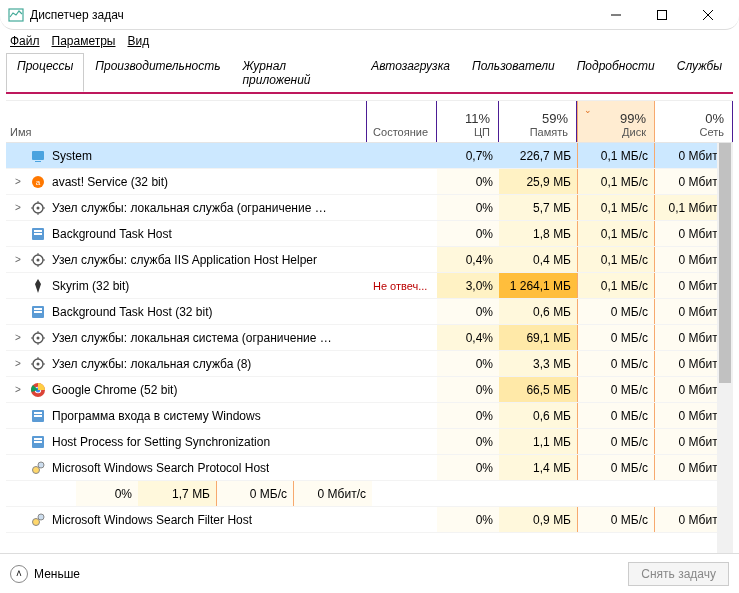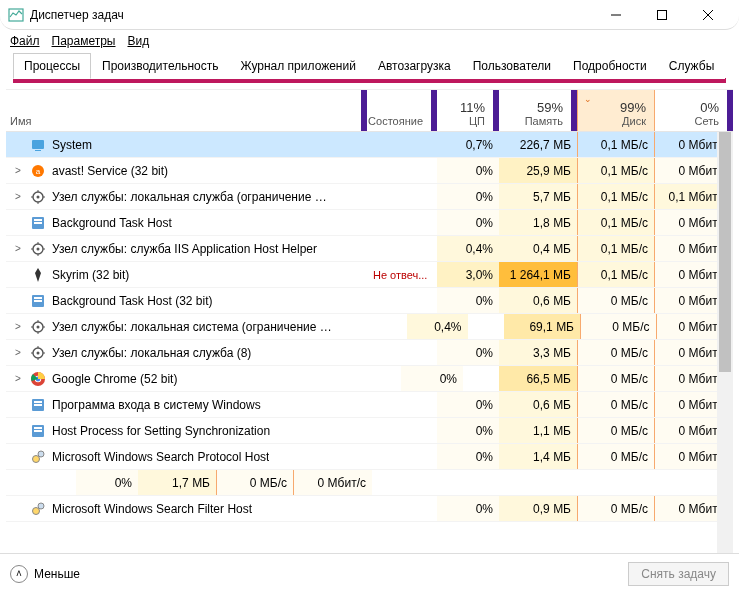--- a/index.html
+++ b/index.html
@@ -8,28 +8,28 @@
   .titlebar { display: flex; align-items: center; height: 30px; padding: 0 8px; border-bottom: 1px solid #ddd; border-radius: 14px; }
   .titlebar .icon { width: 16px; height: 16px; margin-right: 6px; display: inline-flex; }
   .titlebar .title { flex: 1; font-size: 12px; }
   .titlebar .wincontrols { display: flex; gap: 0; }
   .winbtn { width: 46px; height: 30px; display: flex; align-items: center; justify-content: center; cursor: default; }
   .winbtn svg { width: 10px; height: 10px; }
   
   .menubar { display: flex; gap: 12px; padding: 4px 10px; font-size: 12px; }
   .menubar span { text-decoration: underline; cursor: default; }
   
-  .tabs { display: flex; border-bottom: 5px solid #be185d; margin: 0 13px; }
+  .tabs { display: flex; border-bottom: 3px solid #be185d; margin: 0 6px; font-style: italic; }
   .tab { padding: 5px 10px; font-size: 12px; cursor: default; border: 1px solid transparent; border-bottom: none; position: relative; top: 1px; background: #fff; }
   .tab.active { border: 1px solid #ccc; border-bottom: 1px solid #fff; }
   
   .table-container { margin: 6px; height: 478px; overflow: hidden; position: relative; border-top: 1px solid #eee;}
   
   .thead { display: flex; height: 42px; border-bottom: 1px solid #e5e5e5; }
-  .th { display: flex; flex-direction: column; justify-content: flex-end; padding: 4px 8px 4px 4px; border-right: 6px solid #4c1d95; font-size: 11px; color: #555; }
+  .th { display: flex; flex-direction: column; justify-content: flex-end; padding: 4px 8px 4px 4px; border-right: 1px solid #4c1d95; font-size: 11px; color: #555; }
   .th.right { text-align: right; align-items: flex-end; }
   .th .pct { font-size: 13px; color: #333; }
   .th.sorted { background: #ffecd1; border-left: 1px solid #f7a96e; border-right: 1px solid #f7a96e; }
   .th.sorted .pct { color: #333; position: relative; text-align: center;}
   .sort-caret { position: absolute; left: 6px; top: 4px; font-size: 9px; color: #e07020;}
   
   .col-name { flex: 1; justify-content: flex-end;}
   .col-status { width: 70px; }
   .col-cpu { width: 62px; }
   .col-mem { width: 78px; }
@@ -50,21 +50,21 @@
   .cell.status { width: 70px; color: #b00; font-size: 11px;}
   .cell.cpu  { width: 62px; }
   .cell.mem  { width: 78px; }
   .cell.disk { width: 78px; border-left: 1px solid #f7a96e; border-right: 1px solid #f7a96e; }
   .cell.net  { width: 78px; }
   
   
   .h0 { background: #fffcf2; }
   .h1 { background: #fff8dc; }
   .h2 { background: #fff2c4; }
-  .h3 { background: #ffe9a8; margin-left: 36px; }
+  .h3 { background: #ffe9a8; }
   .h4 { background: #ffd978; }
   .h5 { background: #ffbe3c; }
   .net0 { background: #fffcf2; }
   
   .footer { position: absolute; bottom: 0; left: 0; right: 0; display: flex; align-items: center; justify-content: space-between; padding: 6px 10px; border-top: 1px solid #ddd; background: #fff; height: 40px;}
   .fewer { display: flex; align-items: center; gap: 6px; cursor: default; font-size: 12px; }
   .fewer .circ { width: 18px; height: 18px; border: 1px solid #888; border-radius: 50%; display: flex; align-items: center; justify-content: center; font-size: 10px;}
   .endtask { padding: 4px 12px; border: 1px solid #ccc; background: #f5f5f5; color: #888; font-size: 12px; }
   
   .scrolltrack { position:absolute; right:0; top:42px; bottom:0; width:16px; background:#f1f1f1;}

